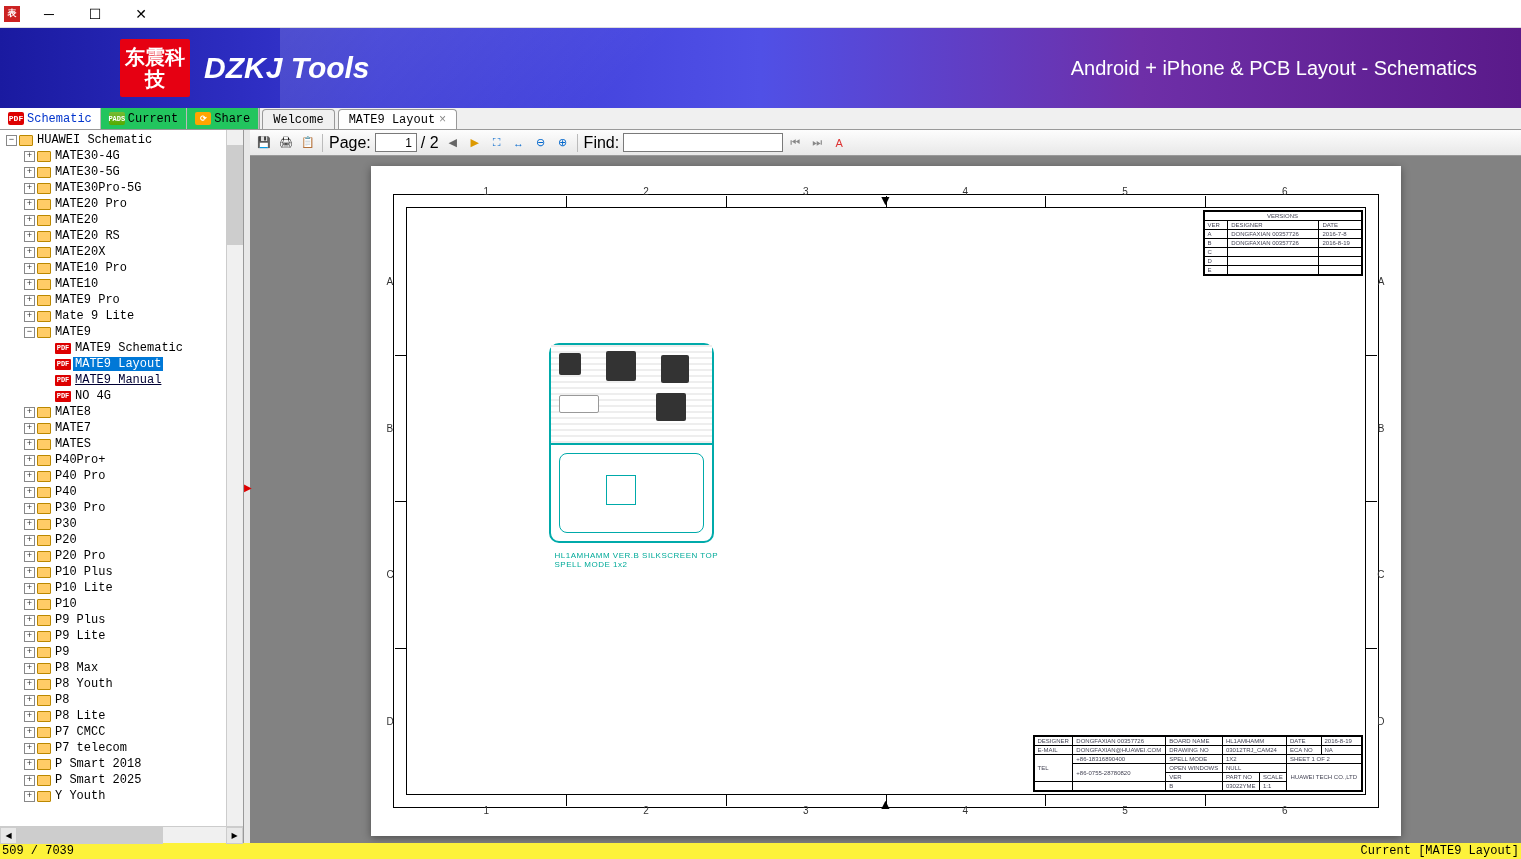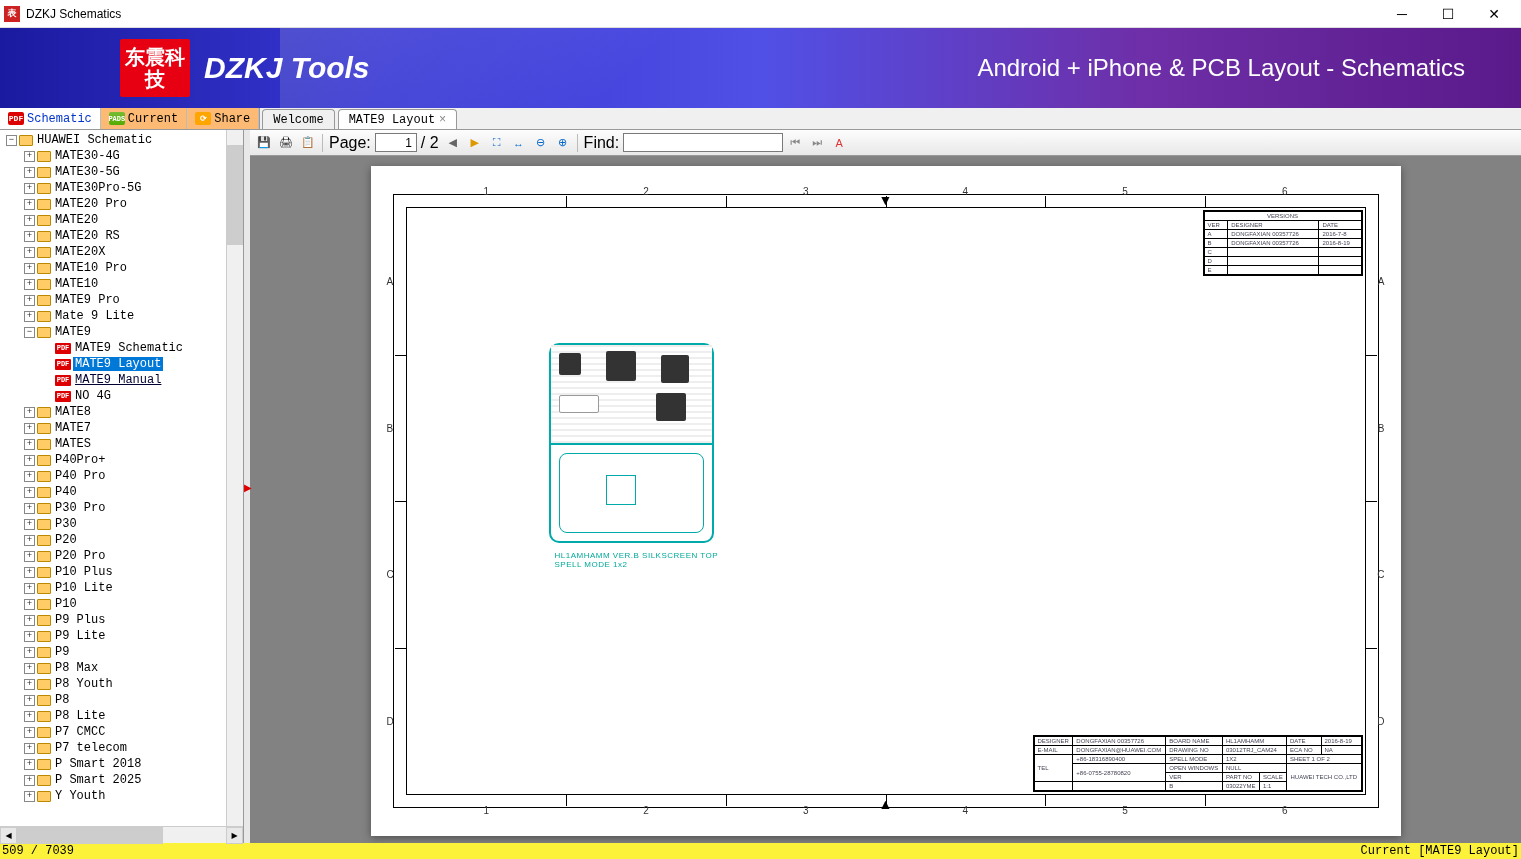--- a/index.html
+++ b/index.html
@@ -6,24 +6,24 @@
 body { font-family: "Microsoft Sans Serif", Arial, sans-serif; font-size: 12px; background: #fff; overflow: hidden; width: 1521px; height: 859px; }
 .titlebar { height: 28px; background: #fff; display: flex; align-items: center; padding: 0 4px; border-bottom: 1px solid #ddd; }
 .titlebar-icon { width: 16px; height: 16px; background: #c22; margin-right: 6px; display: flex; align-items: center; justify-content: center; color: #fff; font-size: 9px; font-weight: bold; }
 .titlebar-title { flex: 1; font-size: 12px; color: #000; }
 .titlebar-controls { display: flex; gap: 0; }
 .titlebar-btn { width: 46px; height: 28px; display: flex; align-items: center; justify-content: center; font-size: 14px; cursor: pointer; }
 .banner { height: 80px; background: linear-gradient(90deg, #1a1aa0 0%, #3838d4 25%, #5050e6 50%, #6e2fa8 75%, #5a1a8a 100%); display: flex; align-items: center; padding: 0 120px; color: #fff; position: relative; overflow: hidden; }
 .banner::before { content: ""; position: absolute; top: 0; left: 280px; right: 0; height: 100%; background: linear-gradient(135deg, rgba(255,255,255,0.15) 0%, transparent 30%); }
 .banner-logo { width: 70px; height: 58px; background: #e60012; display: flex; align-items: center; justify-content: center; font-size: 20px; font-weight: bold; color: #fff; margin-right: 14px; border-radius: 2px; text-align: center; line-height: 22px; }
 .banner-title { font-size: 30px; font-weight: bold; font-style: italic; }
-.banner-subtitle { position: absolute; right: 56px; font-size: 24px; color: #fff; }
+.banner-subtitle { position: absolute; right: 44px; font-size: 20px; color: #fff; }
 .tabbar { height: 22px; display: flex; background: #f0f0f0; border-bottom: 1px solid #999; }
 .tabbar-left { display: flex; border-right: 1px solid #999; }
-.tabbar-tab { display: flex; align-items: center; padding: 0 8px; border-right: 1px solid #bbb; background: #fdba74; font-family: "Courier New", monospace; font-size: 12px; cursor: pointer; gap: 3px; }
+.tabbar-tab { display: flex; align-items: center; padding: 0 8px; border-right: 1px solid #bbb; background: #22c55e; font-family: "Courier New", monospace; font-size: 12px; cursor: pointer; gap: 3px; }
 .tabbar-tab.active { background: #fff; color: #0033cc; }
 .tab-icon { width: 16px; height: 13px; display: inline-flex; align-items: center; justify-content: center; font-size: 8px; font-weight: bold; border-radius: 2px; }
 .tab-icon.pdf { background: #d00; color: #fff; }
 .tab-icon.pads { background: linear-gradient(#7b3, #5a0); color: #fff; font-size: 7px; }
 .tab-icon.share { background: #ffa500; color: #fff; }
 .doc-tabs { display: flex; }
 .doc-tab { padding: 2px 10px; border: 1px solid #999; border-bottom: none; border-top-left-radius: 4px; border-top-right-radius: 4px; margin: 1px 1px 0 2px; background: #f0f0f0; font-family: "Courier New", monospace; font-size: 12px; cursor: pointer; display: flex; align-items: center; gap: 4px; }
 .doc-tab.active { background: #fff; }
 .tab-close { color: #888; font-size: 12px; }
 .main { display: flex; height: 713px; }
@@ -74,21 +74,20 @@
 .title-block table { border-collapse: collapse; width: 100%; }
 .title-block td { border: 1px solid #000; padding: 1px 3px; }
 .statusbar { height: 16px; background: #fdf23a; display: flex; align-items: center; font-family: "Courier New", monospace; font-size: 12px; padding: 0 2px; }
 .statusbar-right { margin-left: auto; }
 </style>
 </head>
 <body>
 
 <div class="titlebar">
   <div class="titlebar-icon">表</div>
-  <div class="titlebar-title">DZKJ Schematics</div>
   <div class="titlebar-controls">
     <div class="titlebar-btn">─</div>
     <div class="titlebar-btn">☐</div>
     <div class="titlebar-btn close">✕</div>
   </div>
 </div>
 
 <div class="banner">
   <div class="banner-logo">东震科技</div>
   <div class="banner-title">DZKJ Tools</div>

